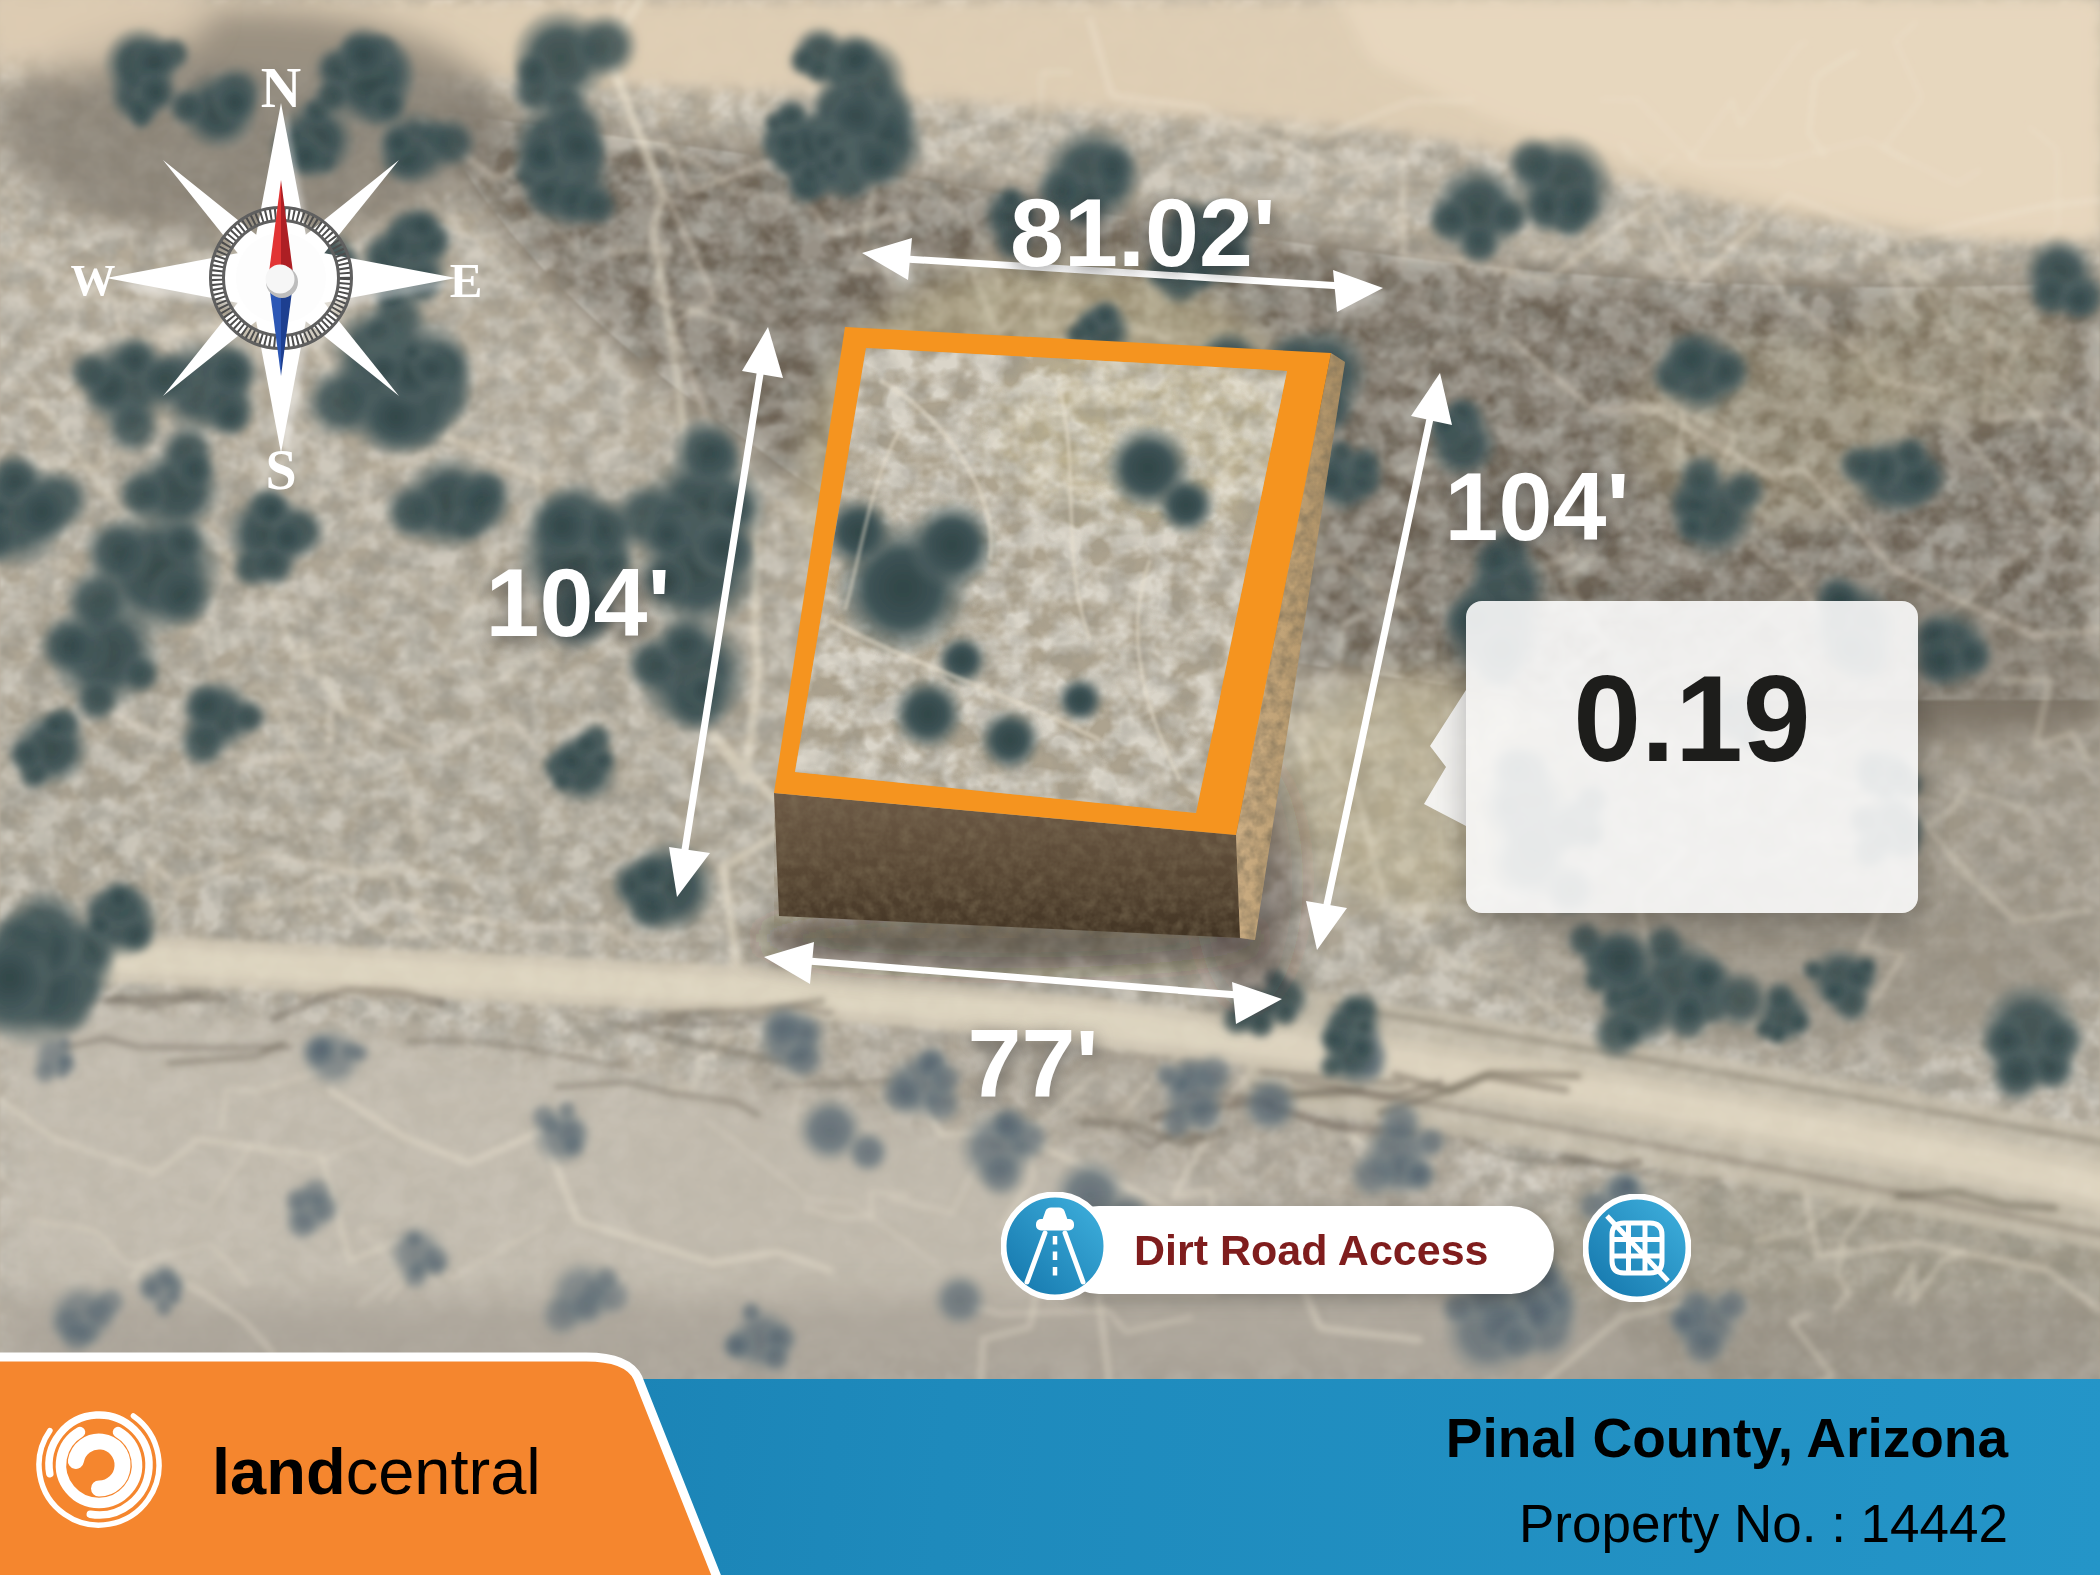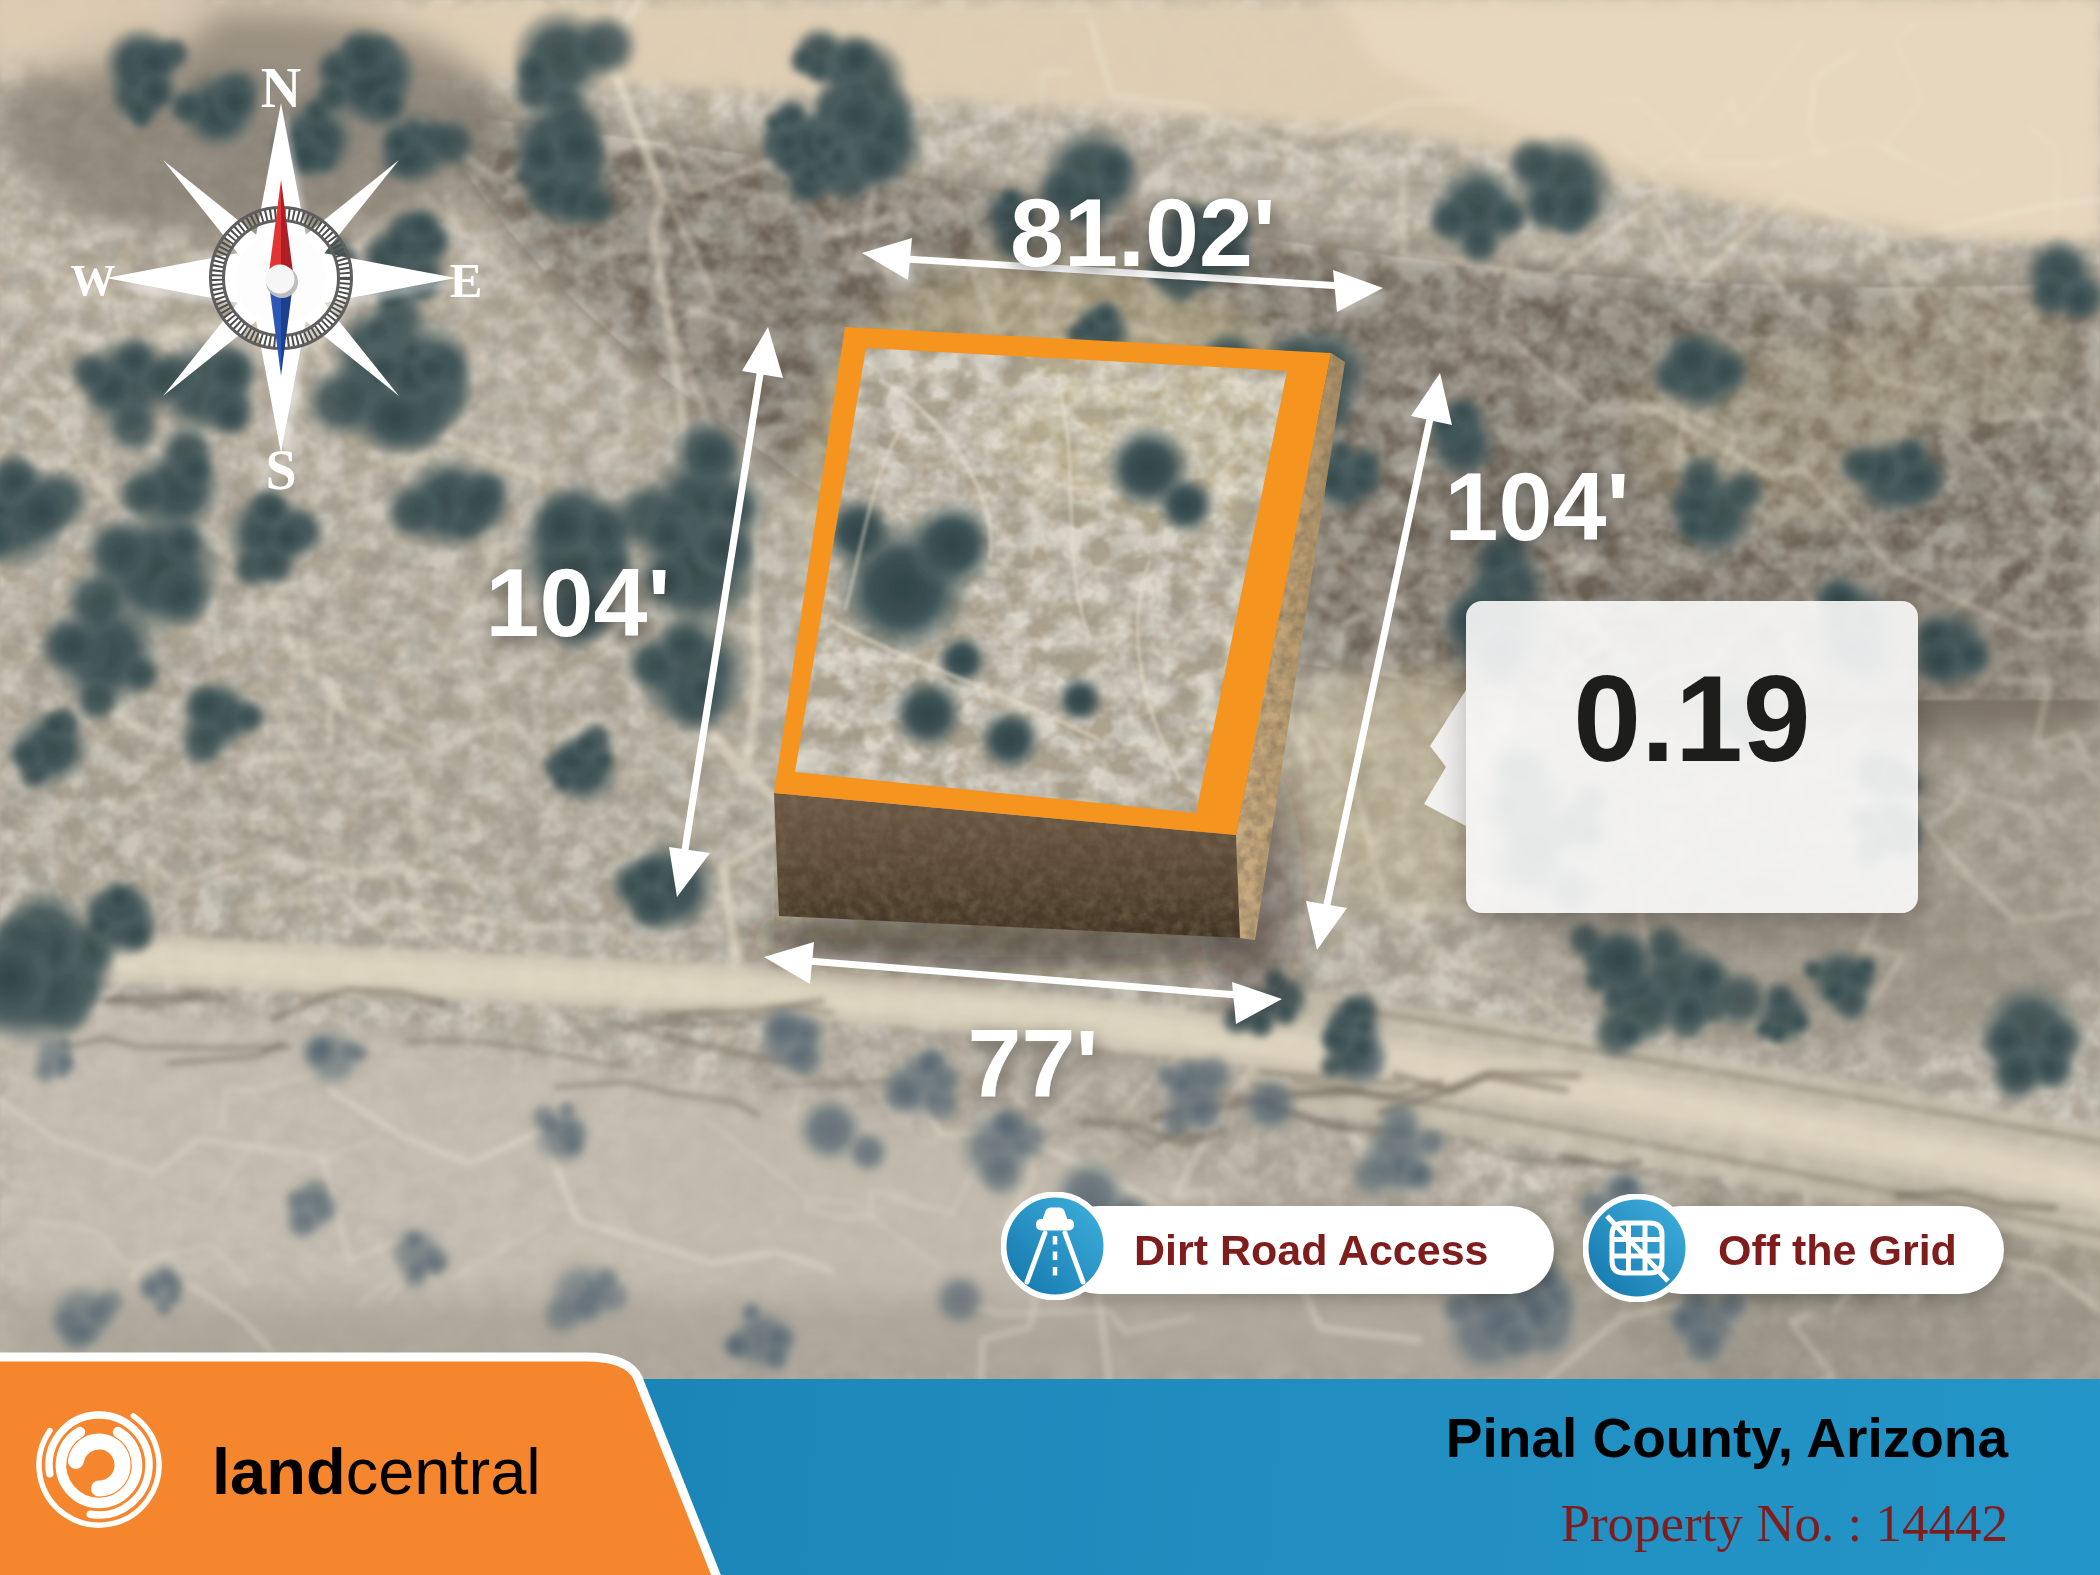--- a/index.html
+++ b/index.html
@@ -6,21 +6,21 @@
 #bg{position:absolute;top:0;left:0;}
 .lbl{position:absolute;color:#fff;font-weight:bold;text-shadow:0 5px 18px rgba(40,40,40,0.55);letter-spacing:0px;}
 .callout{position:absolute;left:1466px;top:601px;width:452px;height:312px;background:rgba(250,250,250,0.9);border-radius:16px;box-shadow:0 10px 34px rgba(0,0,0,0.28);}
 .callout .t{position:absolute;width:100%;text-align:center;font-weight:bold;color:#1d1d1b;line-height:1;}
 .tail{position:absolute;left:1420px;top:688px;}
 .badge{position:absolute;height:88px;background:#fff;border-radius:44px;box-shadow:0 6px 20px rgba(0,0,0,0.3);}
 .badge .txt{position:absolute;font-weight:bold;color:#7f1d1d;font-size:43px;line-height:88px;white-space:nowrap;}
 .bcirc{position:absolute;}
 #footer-blue{position:absolute;left:0;top:1379px;width:2100px;height:196px;background:linear-gradient(95deg,#1679ab 0%,#1e8abc 45%,#2495c8 100%);}
 #fb-title{position:absolute;right:92px;top:1406px;width:1400px;text-align:right;color:#000000;font-weight:bold;font-size:55px;letter-spacing:0px;}
-#fb-sub{position:absolute;right:92px;top:1493px;width:1200px;text-align:right;color:#7f1d1d;font-weight:normal;font-size:53px;font-family:Liberation Serif, serif;}
+#fb-sub{position:absolute;right:92px;top:1493px;width:1200px;text-align:right;color:#000000;font-weight:normal;font-size:53px;}
 #lc-text{position:absolute;left:212px;top:1434px;font-size:65px;color:#000000;font-weight:bold;letter-spacing:0px;}
 #lc-text span{font-weight:normal;}
 </style></head>
 <body>
 <div id="stage">
 <svg id="bg" width="2100" height="1575" viewBox="0 0 2100 1575">
 <defs>
   <radialGradient id="bushG">
           <stop offset="0%" stop-color="#304546"></stop>
           <stop offset="55%" stop-color="#3e5356"></stop>
@@ -931,23 +931,20 @@
 <svg class="tail" width="50" height="140" viewBox="0 0 50 140">
       <polygon points="46,2 10,58 26,79 4,116 46,138" fill="rgba(250,250,250,0.9)"></polygon>
     </svg>
 <div class="callout">
   <div class="t" style="top:57px;font-size:122px;">0.19</div>
 </div>
 
 <div class="badge" style="left:1055px;top:1206px;width:499px;">
       <div class="txt" style="left:79px;">Dirt Road Access</div>
     </div>
-<div class="badge" style="left:1637px;top:1206px;width:367px;">
-      <div class="txt" style="left:81px;">Off the Grid</div>
-    </div>
 <svg class="bcirc" style="left:1001px;top:1192px;" width="108" height="108" viewBox="0 0 108 108">
   <defs>
         <linearGradient id="bgc1" x1="0" y1="1" x2="1" y2="0">
           <stop offset="0%" stop-color="#1273a9"></stop>
           <stop offset="100%" stop-color="#41b3e0"></stop>
         </linearGradient>
       </defs>
   <circle cx="54" cy="54" r="51.5" fill="url(#bgc1)" stroke="#ffffff" stroke-width="6"></circle>
   <g stroke="#fff" fill="none" stroke-linecap="round">
     <line x1="44" y1="41" x2="26" y2="90" stroke-width="5"></line>

